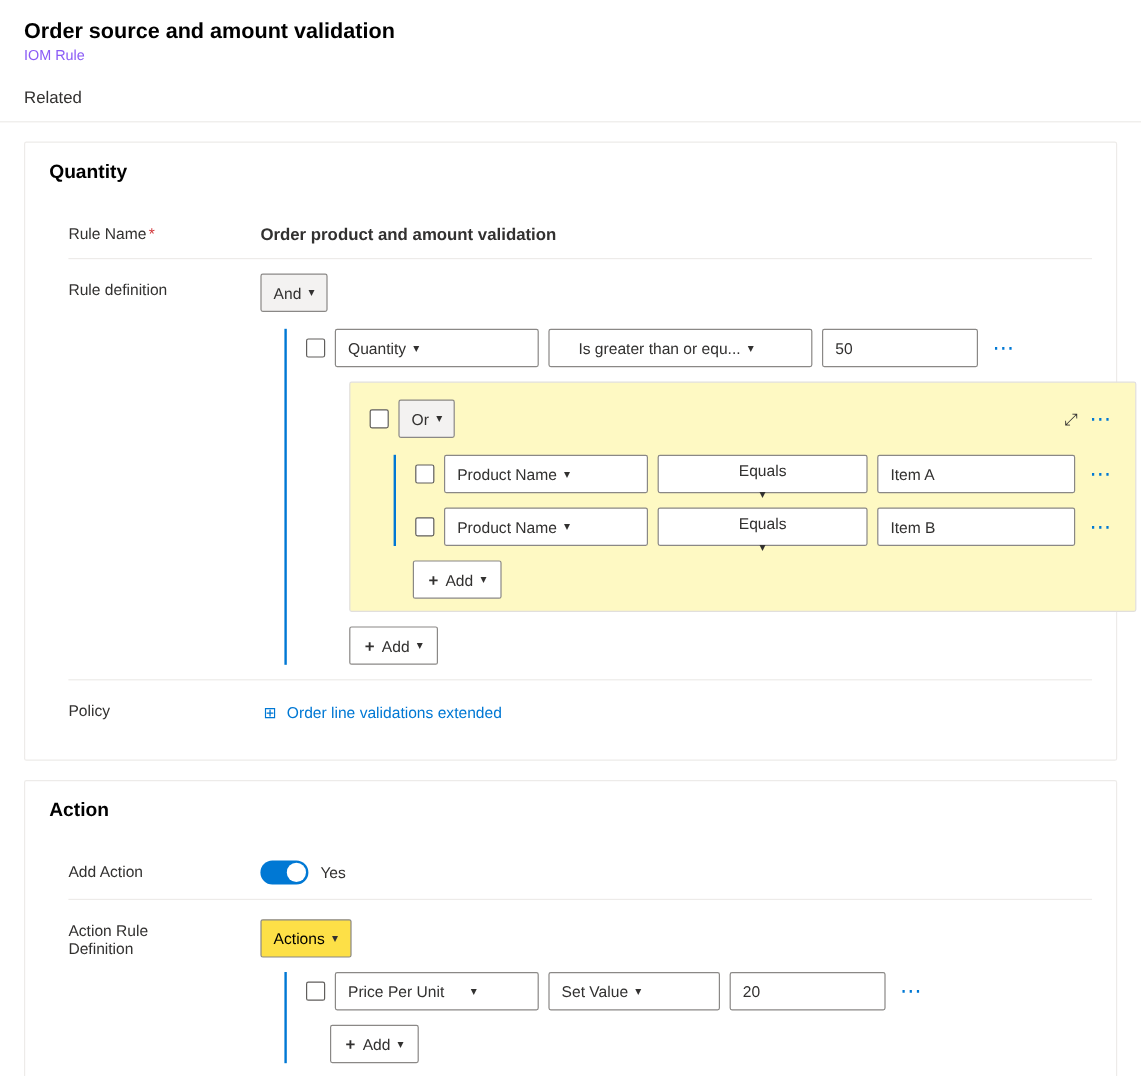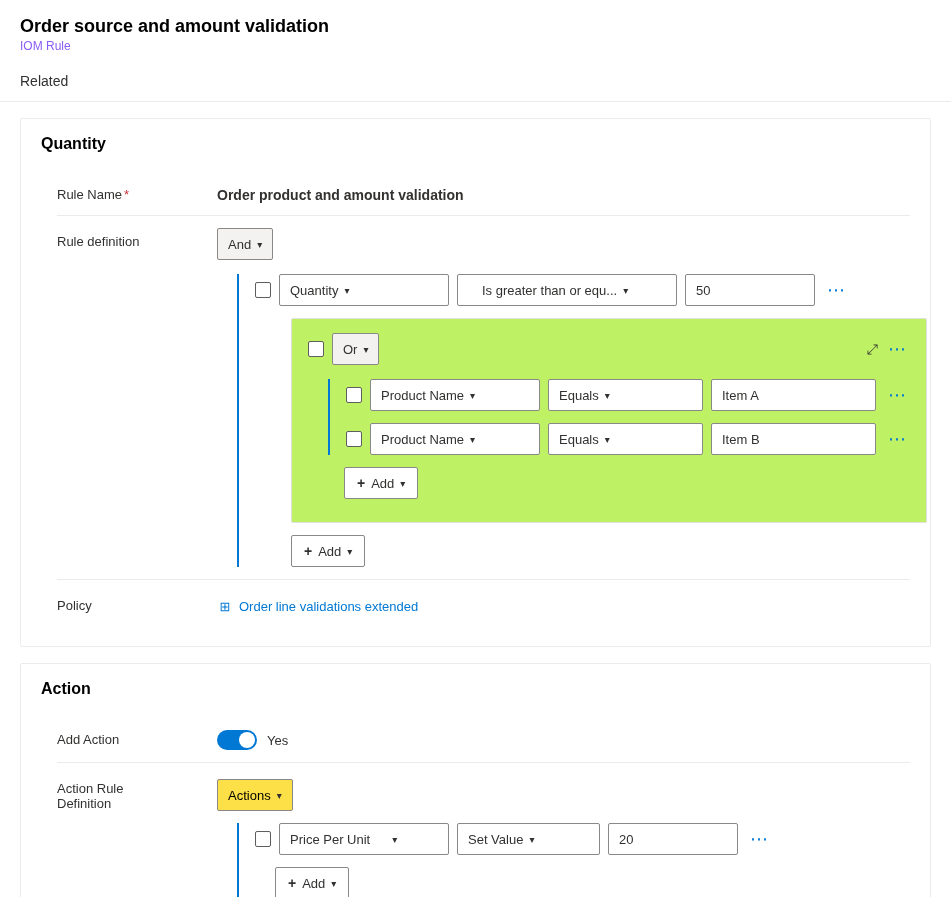--- a/index.html
+++ b/index.html
@@ -145,24 +145,24 @@
       cursor: pointer;
       color: #0078d4;
       font-size: 18px;
       line-height: 1;
       padding: 2px 4px;
       display: flex;
       align-items: center;
     }
     
     .or-group {
-      background: #bef264;
+      background: #fef9c3;
       border: 1px solid #e1dfdd;
       border-radius: 2px;
-      padding: 14px 16px 23px 16px;
+      padding: 14px 16px 10px 16px;
       margin-bottom: 12px;
       margin-left: 36px;
       position: relative;
     }
     .or-group-header {
       display: flex;
       align-items: center;
       justify-content: space-between;
       margin-bottom: 14px;
     }
@@ -265,21 +265,22 @@
     
     .connector {
       border-left: 2px solid #0078d4;
       margin-left: 20px;
       padding-left: 16px;
     }
     .field-dropdown {
       width: 170px;
     }
     .operator-dropdown {
-      width: 155px;
+      width: 175px;
+      flex-direction: column;
     }
     .value-input {
       width: 130px;
     }
     .value-input-wide {
       width: 165px;
     }
     .quantity-dropdown {
       width: 170px;
     }

